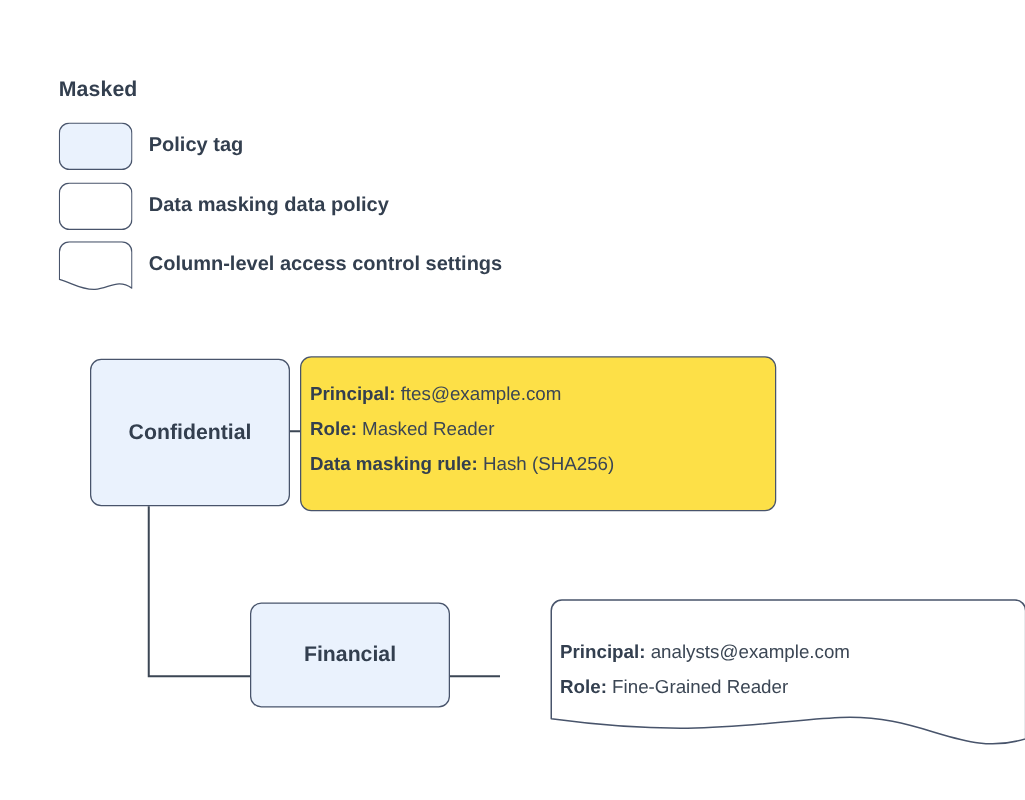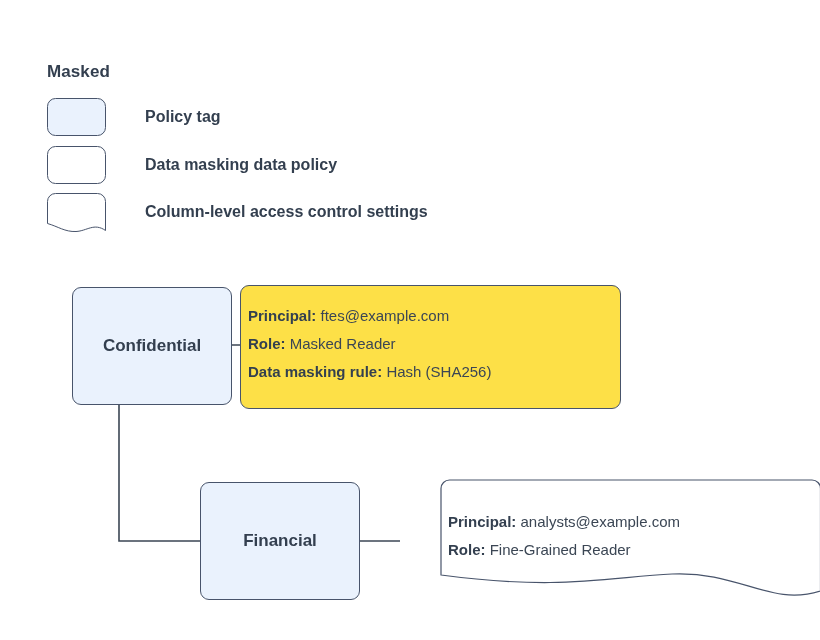--- a/index.html
+++ b/index.html
@@ -46,21 +46,21 @@
     position: absolute;
     left: 0;
     top: 0;
     width: 59px;
     height: 38px;
   }
   .legend-swatch svg { display: block; }
 
   .legend-label {
     position: absolute;
-    left: 98px;
+    left: 72px;
     top: 0;
     height: 38px;
     line-height: 38px;
     white-space: nowrap;
     font-size: 16px;
     font-weight: bold;
     color: #333f4f;
   }
 
   
@@ -91,21 +91,21 @@
     left: 40px;
     top: 287px;
     width: 160px;
     height: 118px;
     margin-left: 32px;
   }
   #node-financial {
     left: 200px;
     top: 482px;
     width: 160px;
-    height: 118px;
+    height: 84px;
   }
 
   
   #card-masking {
     position: absolute;
     box-sizing: border-box;
     left: 240px;
     top: 285px;
     width: 381px;
     height: 124px;

